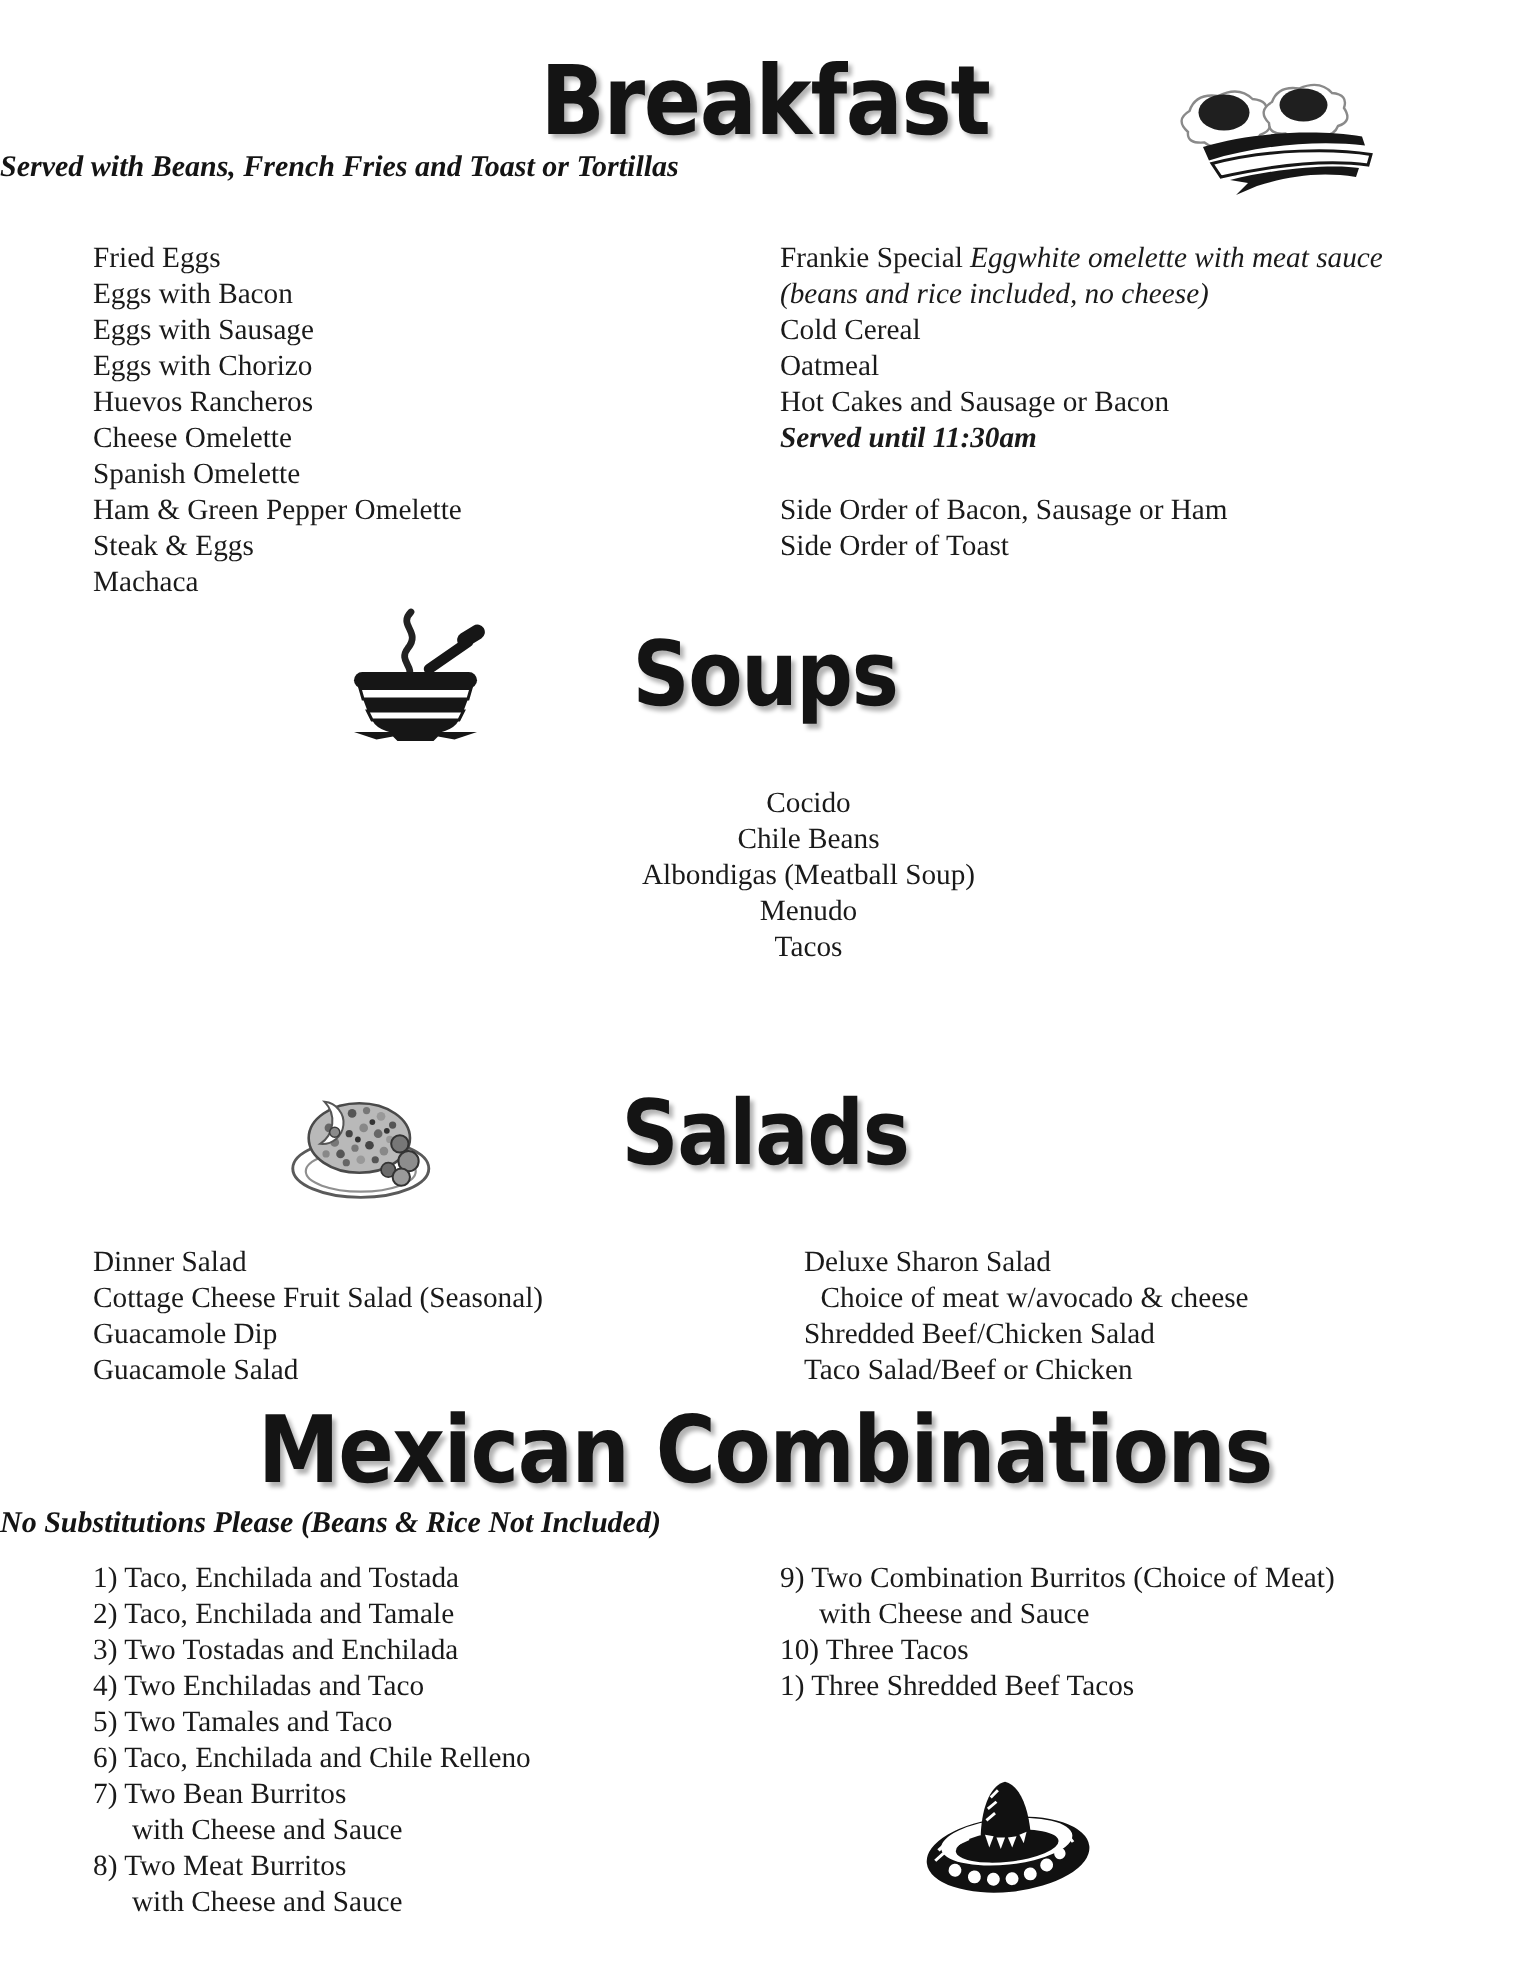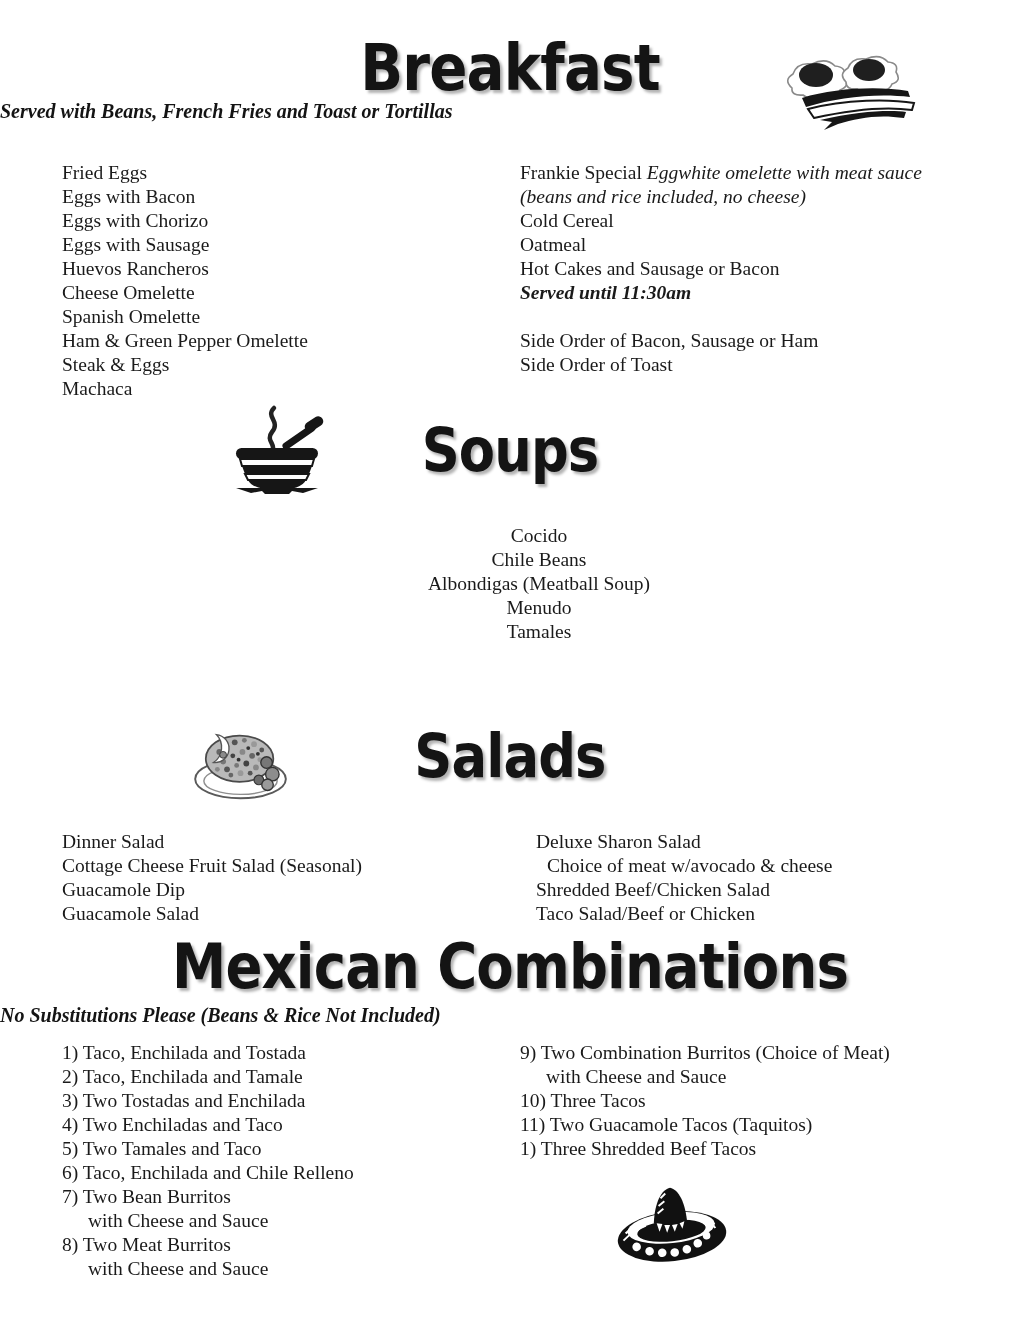--- a/index.html
+++ b/index.html
@@ -75,22 +75,22 @@
     <path d="M70,28 q-8,-8 2,-14 q4,-11 18,-9 q14,-6 22,3 q11,1 8,10 q6,9 -4,12 q-3,8 -14,6 q-13,5 -21,-1 q-11,1 -11,-7 Z" fill="#ffffff" stroke="#8a8a8a" stroke-width="1.6"></path>
     <ellipse cx="93" cy="16" rx="16" ry="11" fill="#1f1f1f"></ellipse>
     <path d="M26,44 C58,34 102,32 132,37 L134,43 C102,39 62,43 30,53 Z" fill="#161616"></path>
     <path d="M32,55 C70,45 114,45 138,49 L136,56 C108,52 74,56 38,64 Z" fill="#ffffff" stroke="#161616" stroke-width="2"></path>
     <path d="M44,66 C85,56 118,56 130,58 L128,64 C102,60 82,64 62,70 L48,76 L56,68 Z" fill="#161616"></path>
   </svg>
 
   <div class="list" style="left:62px;top:161px;">
       <div class="line"><span>Fried Eggs</span></div>
       <div class="line"><span>Eggs with Bacon</span></div>
+      <div class="line"><span>Eggs with Sausage</span></div>
       <div class="line"><span>Eggs with Chorizo</span></div>
-      <div class="line"><span>Eggs with Sausage</span></div>
       <div class="line"><span>Huevos Rancheros</span></div>
       <div class="line"><span>Cheese Omelette</span></div>
       <div class="line"><span>Spanish Omelette</span></div>
       <div class="line"><span>Ham &amp; Green Pepper Omelette</span></div>
       <div class="line"><span>Steak &amp; Eggs</span></div>
       <div class="line"><span>Machaca</span></div>
     </div>
   <div class="list" style="left:520px;top:161px;">
       <div class="line italic"><span>Frankie Special </span><span class="italic">Eggwhite omelette with meat sauce</span></div>
       <div class="line italic"><span class="italic">(beans and rice included, no cheese)</span></div>
@@ -113,21 +113,21 @@
     <path d="M15,72 L79,72 L76,78 L18,78 Z" fill="#ffffff" stroke="#161616" stroke-width="2"></path>
     <path d="M18,78 L76,78 Q71,88 47,88 Q23,88 18,78 Z" fill="#161616"></path>
     <path d="M6,90 L88,90 L73,95 L62,93 L59,96 L35,96 L32,93 L21,95 Z" fill="#161616" transform="translate(0,-4)"></path>
   </svg>
   <h2 class="big-title" style="top:410px;font-size:60px;line-height:80px;">Soups</h2>
   <div class="list center" style="top:524px;padding-left:29px;">
       <div class="line"><span>Cocido</span></div>
       <div class="line"><span>Chile Beans</span></div>
       <div class="line"><span>Albondigas (Meatball Soup)</span></div>
       <div class="line"><span>Menudo</span></div>
-      <div class="line"><span>Tamales</span></div>
+      <div class="line"><span>Tacos</span></div>
     </div>
 
   <svg class="icon" style="left:190px;top:723px;" width="102" height="82" viewBox="0 0 105 85" aria-hidden="true">
     <ellipse cx="52" cy="58" rx="47" ry="20" fill="#ffffff" stroke="#5a5a5a" stroke-width="2"></ellipse>
     <ellipse cx="52" cy="60" rx="38" ry="14" fill="none" stroke="#8f8f8f" stroke-width="1.5"></ellipse>
     <ellipse cx="51" cy="37" rx="35" ry="24" fill="#b9b9b9" stroke="#4a4a4a" stroke-width="1.8"></ellipse>
     <circle cx="30" cy="30" r="3" fill="#666"></circle>
       <circle cx="38" cy="24" r="2.5" fill="#888"></circle>
     <circle cx="46" cy="20" r="3" fill="#555"></circle>
       <circle cx="56" cy="18" r="2.5" fill="#777"></circle>
@@ -183,21 +183,20 @@
       <div class="line"><span>6) Taco, Enchilada and Chile Relleno</span></div>
       <div class="line"><span>7) Two Bean Burritos</span></div>
       <div class="line indent"><span>with Cheese and Sauce</span></div>
       <div class="line"><span>8) Two Meat Burritos</span></div>
       <div class="line indent"><span>with Cheese and Sauce</span></div>
     </div>
   <div class="list" style="left:520px;top:1041px;">
       <div class="line"><span>9) Two Combination Burritos (Choice of Meat)</span></div>
       <div class="line indent"><span>with Cheese and Sauce</span></div>
       <div class="line"><span>10) Three Tacos</span></div>
-      <div class="line"><span>11) Two Guacamole Tacos (Taquitos)</span></div>
       <div class="line"><span>1) Three Shredded Beef Tacos</span></div>
     </div>
 
   <svg class="icon" style="left:606px;top:1183px;" width="130" height="86" viewBox="0 0 130 90" aria-hidden="true">
     <g transform="rotate(-6 65 55)">
       <ellipse cx="66" cy="56" rx="57" ry="26" fill="#111"></ellipse>
       <ellipse cx="66" cy="47" rx="46" ry="16" fill="#ffffff"></ellipse>
       <ellipse cx="66" cy="50" rx="36" ry="11" fill="#111"></ellipse>
       <path d="M18,48 Q30,38 48,34" fill="none" stroke="#ffffff" stroke-width="2.2"></path>
       <path d="M15,55 Q26,46 40,42" fill="none" stroke="#ffffff" stroke-width="2"></path>

